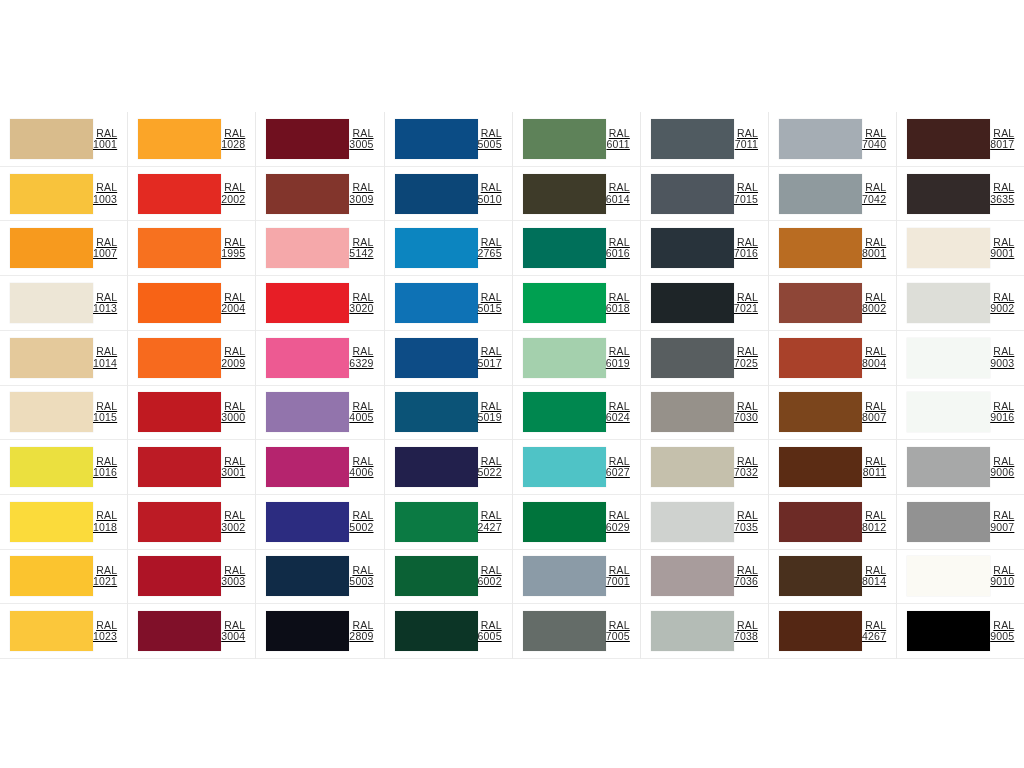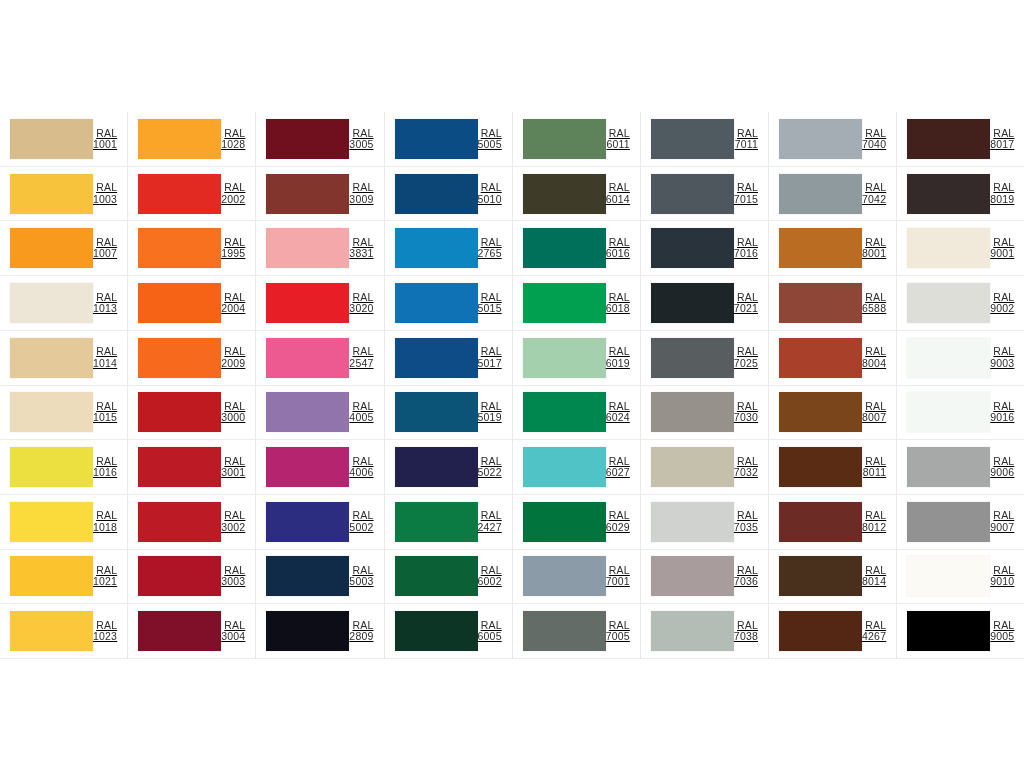--- a/index.html
+++ b/index.html
@@ -284,39 +284,39 @@
           <span class="ral-prefix">RAL</span>
           <span class="ral-code">3009</span>
         </div>
       </div>
       <div class="ral-cell">
         <div class="swatch-wrap">
           <div class="swatch" style="background-color: rgb(245, 168, 170);"></div>
         </div>
         <div class="ral-label">
           <span class="ral-prefix">RAL</span>
-          <span class="ral-code">3831</span>
+          <span class="ral-code">5142</span>
         </div>
       </div>
       <div class="ral-cell">
         <div class="swatch-wrap">
           <div class="swatch" style="background-color: rgb(231, 30, 38);"></div>
         </div>
         <div class="ral-label">
           <span class="ral-prefix">RAL</span>
           <span class="ral-code">3020</span>
         </div>
       </div>
       <div class="ral-cell">
         <div class="swatch-wrap">
           <div class="swatch" style="background-color: rgb(237, 90, 146);"></div>
         </div>
         <div class="ral-label">
           <span class="ral-prefix">RAL</span>
-          <span class="ral-code">2547</span>
+          <span class="ral-code">6329</span>
         </div>
       </div>
       <div class="ral-cell">
         <div class="swatch-wrap">
           <div class="swatch" style="background-color: rgb(146, 116, 172);"></div>
         </div>
         <div class="ral-label">
           <span class="ral-prefix">RAL</span>
           <span class="ral-code">4005</span>
         </div>
@@ -661,21 +661,21 @@
           <span class="ral-prefix">RAL</span>
           <span class="ral-code">8001</span>
         </div>
       </div>
       <div class="ral-cell">
         <div class="swatch-wrap">
           <div class="swatch" style="background-color: rgb(142, 70, 55);"></div>
         </div>
         <div class="ral-label">
           <span class="ral-prefix">RAL</span>
-          <span class="ral-code">6588</span>
+          <span class="ral-code">8002</span>
         </div>
       </div>
       <div class="ral-cell">
         <div class="swatch-wrap">
           <div class="swatch" style="background-color: rgb(169, 65, 42);"></div>
         </div>
         <div class="ral-label">
           <span class="ral-prefix">RAL</span>
           <span class="ral-code">8004</span>
         </div>
@@ -735,21 +735,21 @@
           <span class="ral-prefix">RAL</span>
           <span class="ral-code">8017</span>
         </div>
       </div>
       <div class="ral-cell">
         <div class="swatch-wrap">
           <div class="swatch" style="background-color: rgb(51, 42, 41);"></div>
         </div>
         <div class="ral-label">
           <span class="ral-prefix">RAL</span>
-          <span class="ral-code">8019</span>
+          <span class="ral-code">3635</span>
         </div>
       </div>
       <div class="ral-cell">
         <div class="swatch-wrap">
           <div class="swatch" style="background-color: rgb(241, 233, 218);"></div>
         </div>
         <div class="ral-label">
           <span class="ral-prefix">RAL</span>
           <span class="ral-code">9001</span>
         </div>

